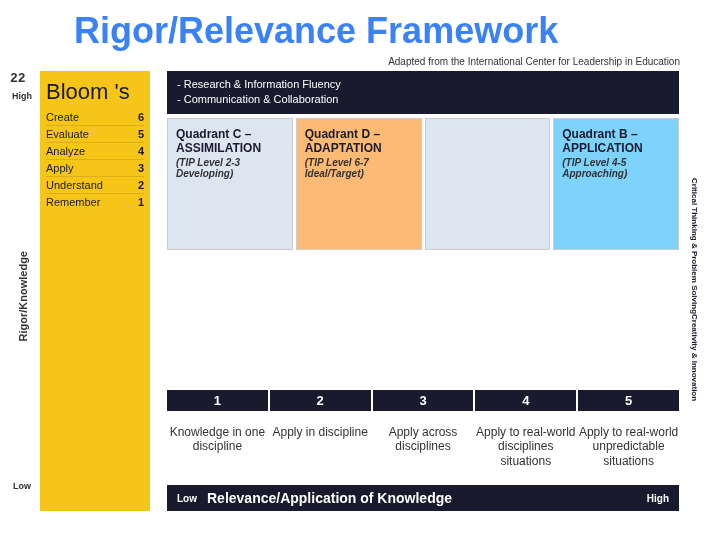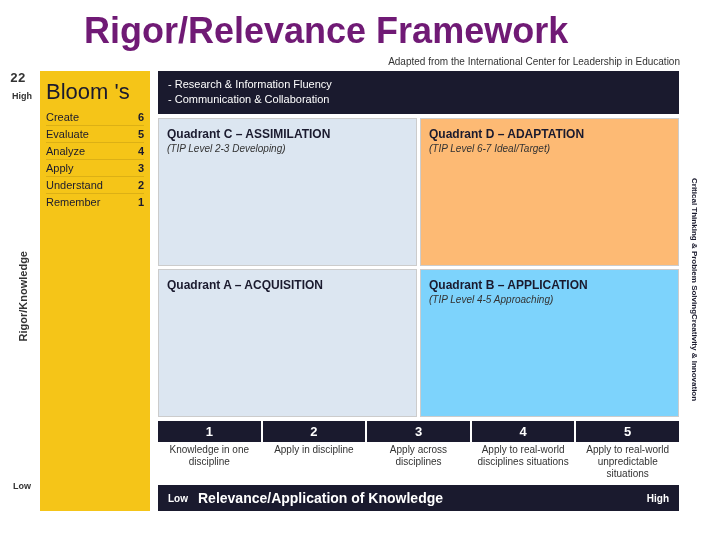--- a/index.html
+++ b/index.html
@@ -16,23 +16,23 @@
       width: 720px;
       height: 540px;
       background: #fff;
       position: relative;
       padding: 10px 15px 10px 10px;
     }
 
     .main-title {
       font-size: 36px;
       font-weight: bold;
-      color: #701a75;
+      color: #3b82f6;
       margin-bottom: 2px;
-      margin-left: 44px;
+      margin-left: 34px;
     }
 
     .subtitle {
       font-size: 10px;
       color: #333;
       text-align: right;
       margin-right: 25px;
       margin-bottom: 4px;
     }
 
@@ -107,39 +107,40 @@
 
     .bloom-item-num {
       font-weight: bold;
     }
 
     
     .main-area {
       flex: 1;
       display: flex;
       flex-direction: column;
+      margin-left: 9px;
     }
 
     
     .info-bar {
       background: #1a1a2e;
       color: #fff;
       font-size: 11px;
       padding: 6px 10px;
       margin-bottom: 4px;
     }
 
     .info-bar div {
       line-height: 1.4;
     }
 
     
     .quadrant-grid {
       display: grid;
-      grid-template-columns: 1fr 1fr;
+      grid-template-columns: 1fr 1fr 1fr 1fr;
       grid-template-rows: 1fr 1fr;
       gap: 3px;
       flex: 1;
       margin-bottom: 4px;
     }
 
     .quadrant {
       padding: 8px;
       border: 1px solid #ccc;
     }
@@ -153,20 +154,21 @@
       font-size: 12px;
       font-weight: bold;
       color: #1a1a2e;
       margin-bottom: 2px;
     }
 
     .quad-tip {
       font-size: 10px;
       color: #333;
       font-style: italic;
+      font-weight: bold;
     }
 
     
     .scale-row {
       display: grid;
       grid-template-columns: 1fr 1fr 1fr 1fr 1fr;
       gap: 2px;
       margin-bottom: 3px;
     }
 
@@ -176,24 +178,24 @@
 
     .scale-number {
       background: #1a1a2e;
       color: #fff;
       font-weight: bold;
       font-size: 13px;
       padding: 3px;
     }
 
     .scale-label {
-      font-size: 10px;
+      font-size: 12px;
       color: #333;
       line-height: 1.2;
-      padding: 2px 0;
+      padding: 14px 0;
     }
 
     
     .bottom-bar {
       display: flex;
       align-items: center;
       background: #1a1a2e;
       color: #fff;
       font-size: 12px;
       padding: 5px 10px;
@@ -298,21 +300,20 @@
       <div class="quadrant-grid">
         <div class="quadrant quad-c">
           <div class="quad-title">Quadrant C – ASSIMILATION</div>
           <div class="quad-tip">(TIP Level 2-3 Developing)</div>
         </div>
         <div class="quadrant quad-d">
           <div class="quad-title">Quadrant D – ADAPTATION</div>
           <div class="quad-tip">(TIP Level 6-7 Ideal/Target)</div>
         </div>
         <div class="quadrant quad-a">
-          <div class="quad-title">Quadrant A – ACQUISITION</div>
         </div>
         <div class="quadrant quad-b">
           <div class="quad-title">Quadrant B – APPLICATION</div>
           <div class="quad-tip">(TIP Level 4-5 Approaching)</div>
         </div>
       </div>
 
       <div class="scale-row">
         <div class="scale-cell">
           <div class="scale-number">1</div>

